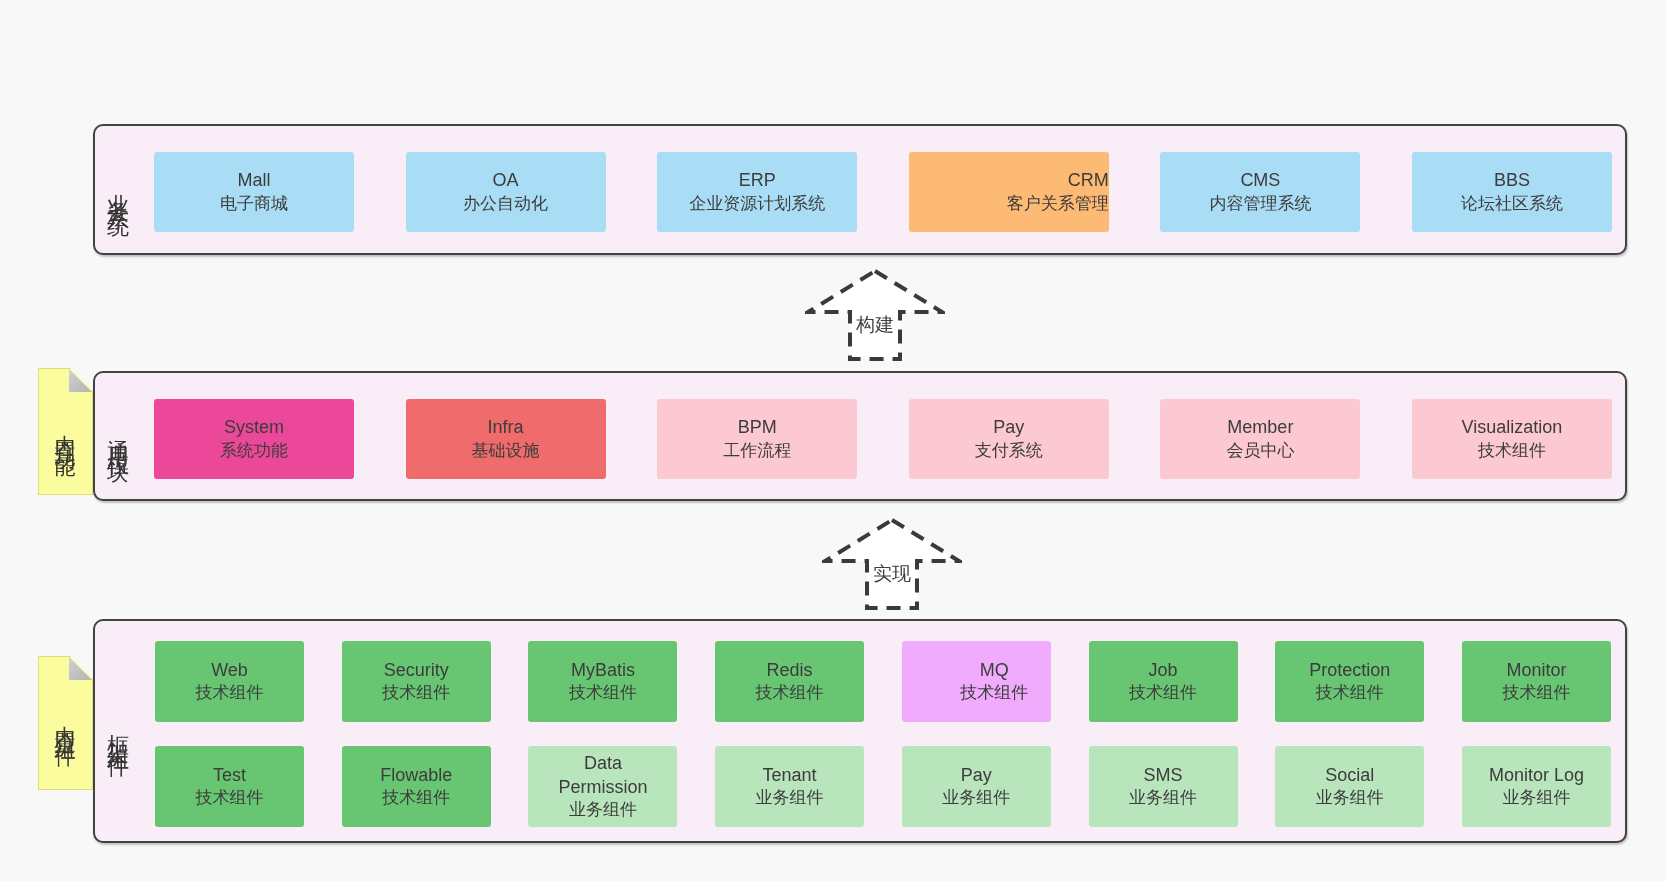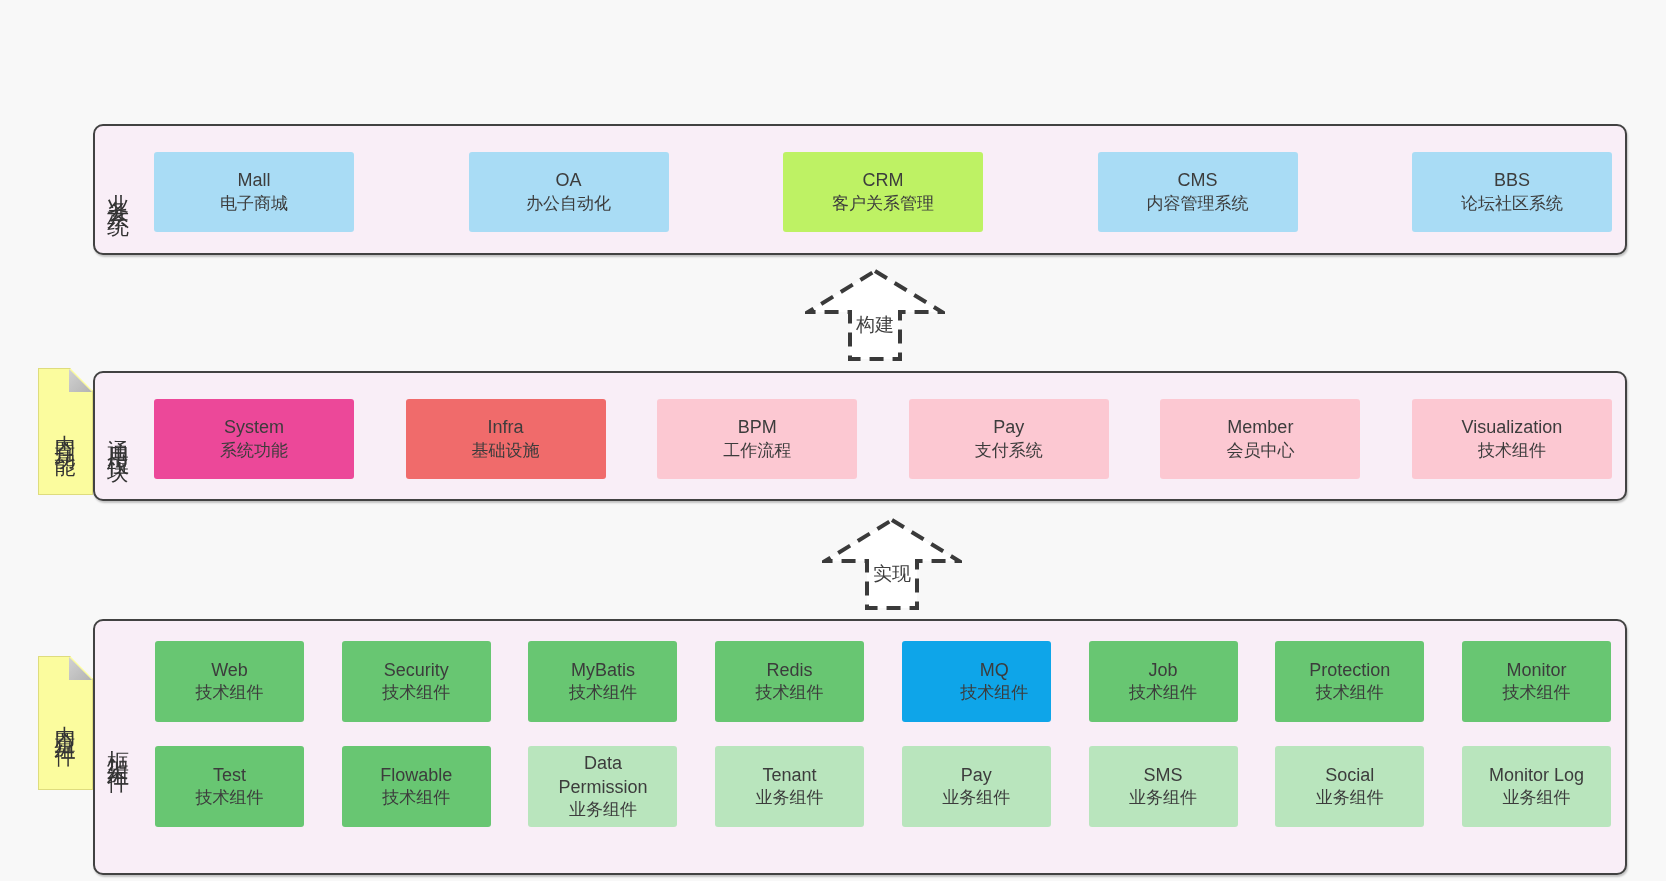--- a/index.html
+++ b/index.html
@@ -10,21 +10,21 @@
   }
 
   
   .panel {
     position:absolute; left:93px; width:1534px; box-sizing:border-box;
     background:#f9eef7; border:2px solid #424242; border-radius:10px;
     box-shadow:1px 2px 2px rgba(0,0,0,0.22);
   }
   #panel-business   { top:124px; height:131px; }
   #panel-modules    { top:371px; height:130px; }
-  #panel-components { top:619px; height:256px; }
+  #panel-components { top:619px; height:224px; }
 
   .panel-label {
     position:absolute; left:12px; top:0; bottom:0;
     display:flex; align-items:center; z-index:2;
   }
   .vtext {
     writing-mode:vertical-lr; text-orientation:upright;
     font-size:22px; line-height:1; letter-spacing:7px; color:#333;
   }
 
@@ -96,21 +96,25 @@
     </div>
     <div class="row cols6">
         <div class="box" style="background: rgb(169, 220, 245);">
           <span class="en">Mall</span>
           <span class="cn">电子商城</span>
         </div>
         <div class="box" style="background: rgb(169, 220, 245);">
           <span class="en">OA</span>
           <span class="cn">办公自动化</span>
         </div>
-        <div class="box" style="background: #bef264;">
+        <div class="box" style="background: rgb(169, 220, 245);">
+          <span class="en">ERP</span>
+          <span class="cn">企业资源计划系统</span>
+        </div>
+        <div class="box" style="background: #fdba74; align-items: flex-end;">
           <span class="en">CRM</span>
           <span class="cn">客户关系管理</span>
         </div>
         <div class="box" style="background: rgb(169, 220, 245);">
           <span class="en">CMS</span>
           <span class="cn">内容管理系统</span>
         </div>
         <div class="box" style="background: rgb(169, 220, 245);">
           <span class="en">BBS</span>
           <span class="cn">论坛社区系统</span>
@@ -178,21 +182,21 @@
           <span class="cn">技术组件</span>
         </div>
         <div class="box" style="background: rgb(104, 198, 114);">
           <span class="en">MyBatis</span>
           <span class="cn">技术组件</span>
         </div>
         <div class="box" style="background: rgb(104, 198, 114);">
           <span class="en">Redis</span>
           <span class="cn">技术组件</span>
         </div>
-        <div class="box" style="background: #0ea5e9; padding-left: 36px;">
+        <div class="box" style="background: #f0abfc; padding-left: 36px;">
           <span class="en">MQ</span>
           <span class="cn">技术组件</span>
         </div>
         <div class="box" style="background: rgb(104, 198, 114);">
           <span class="en">Job</span>
           <span class="cn">技术组件</span>
         </div>
         <div class="box" style="background: rgb(104, 198, 114);">
           <span class="en">Protection</span>
           <span class="cn">技术组件</span>

